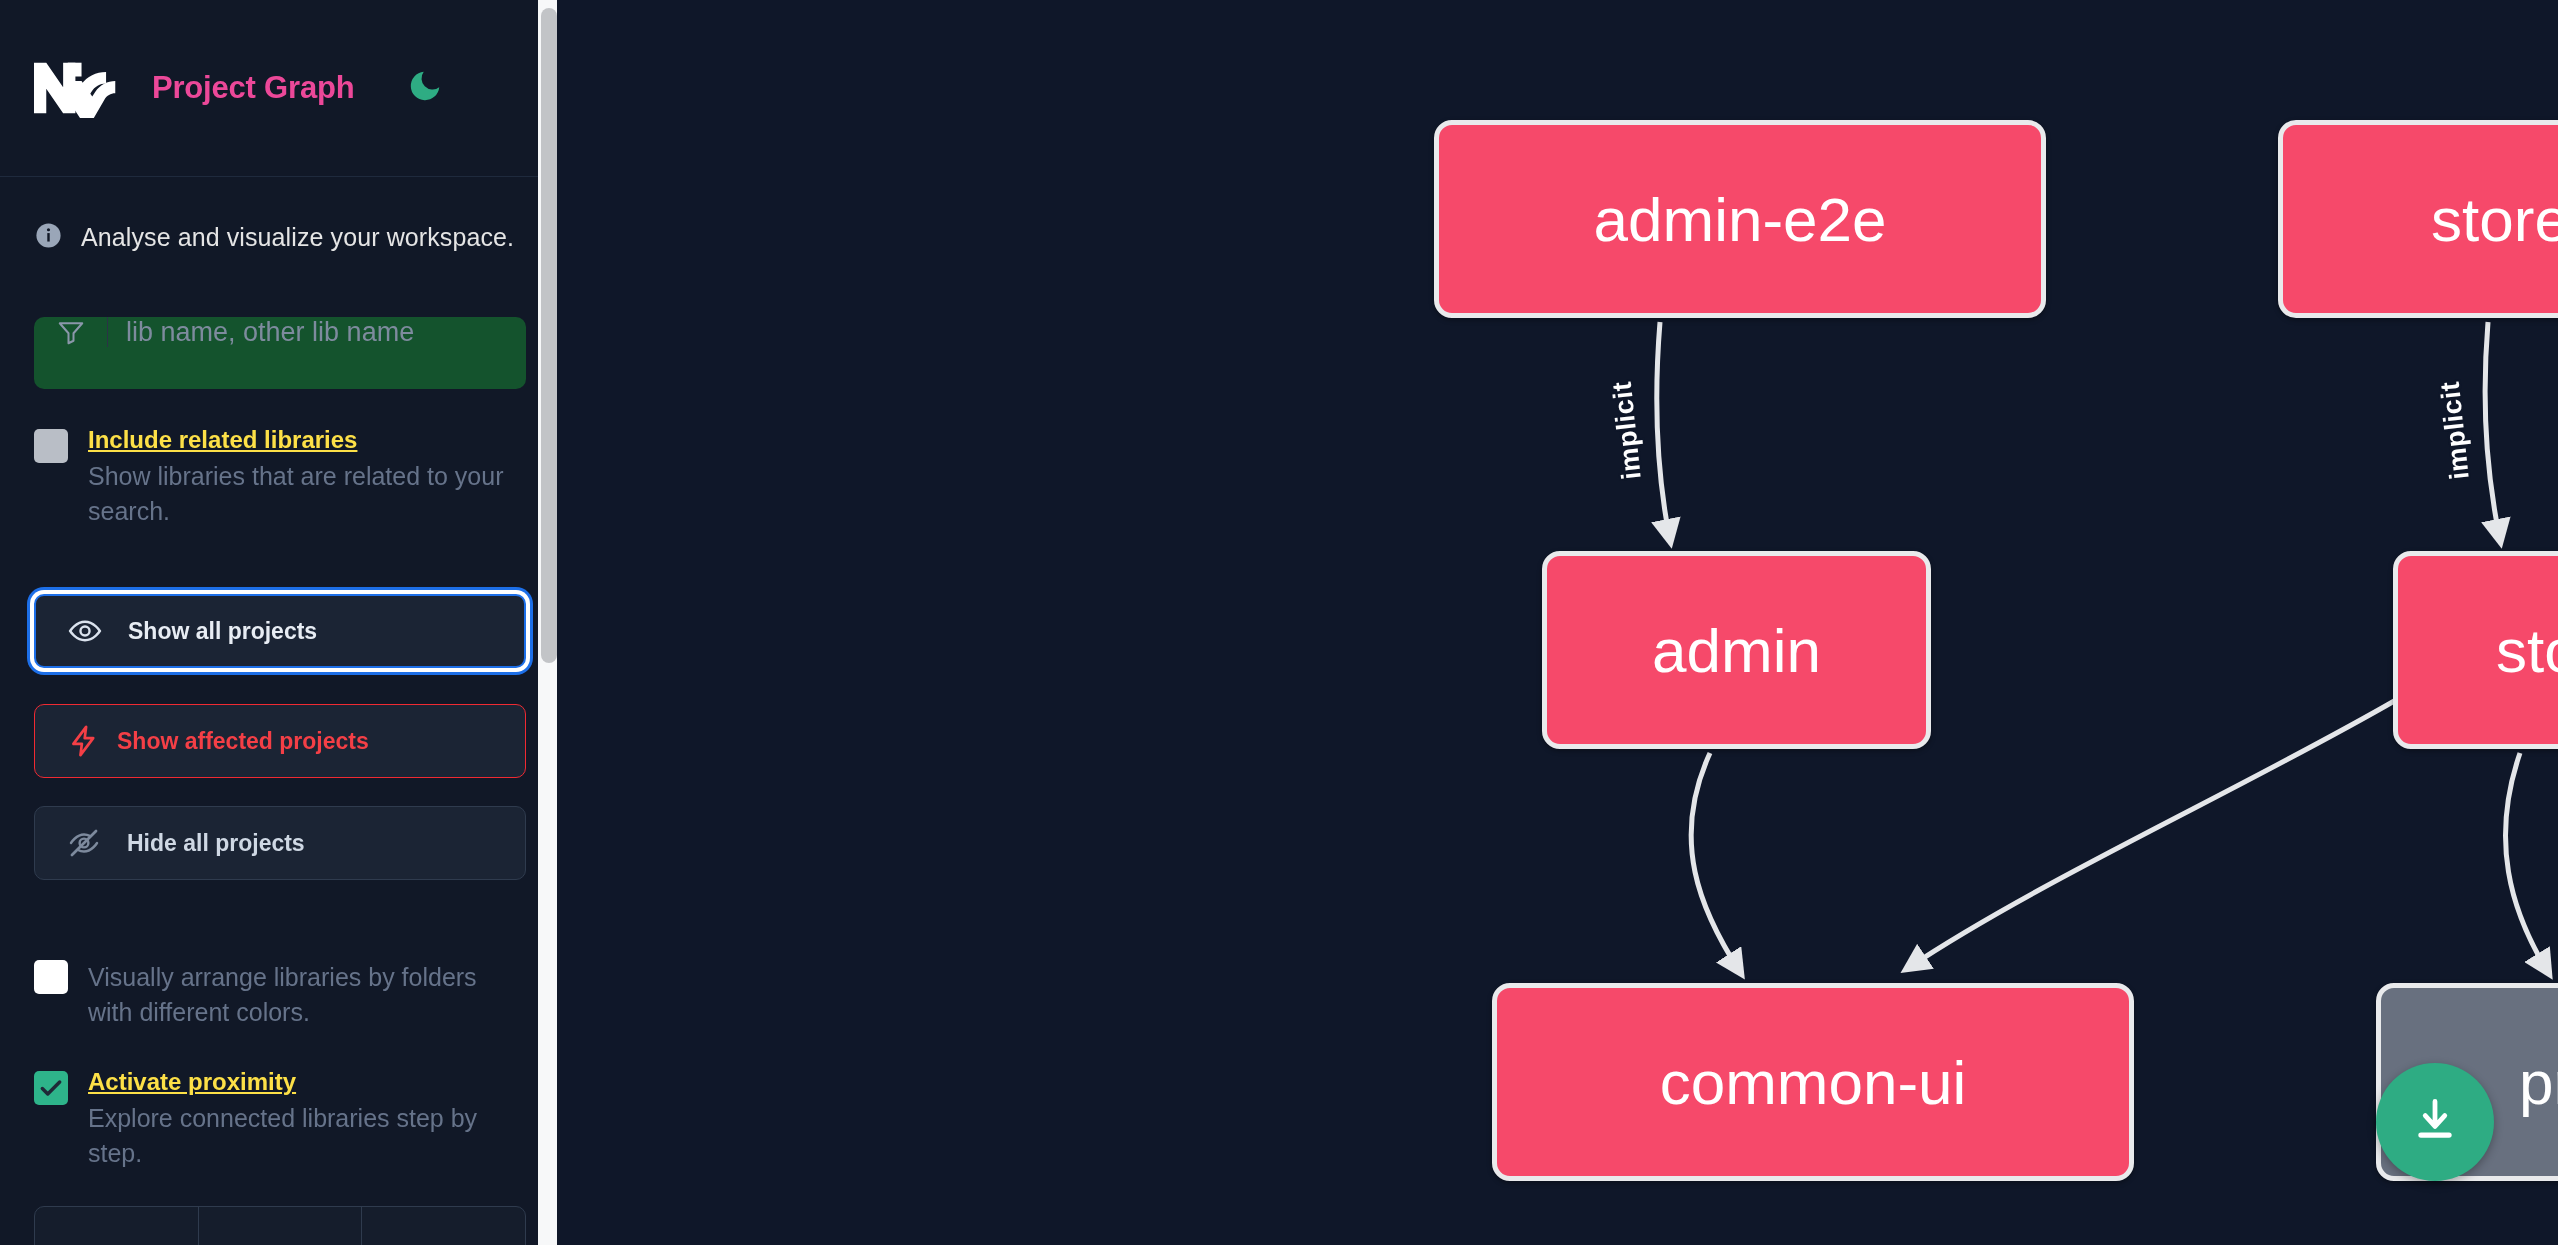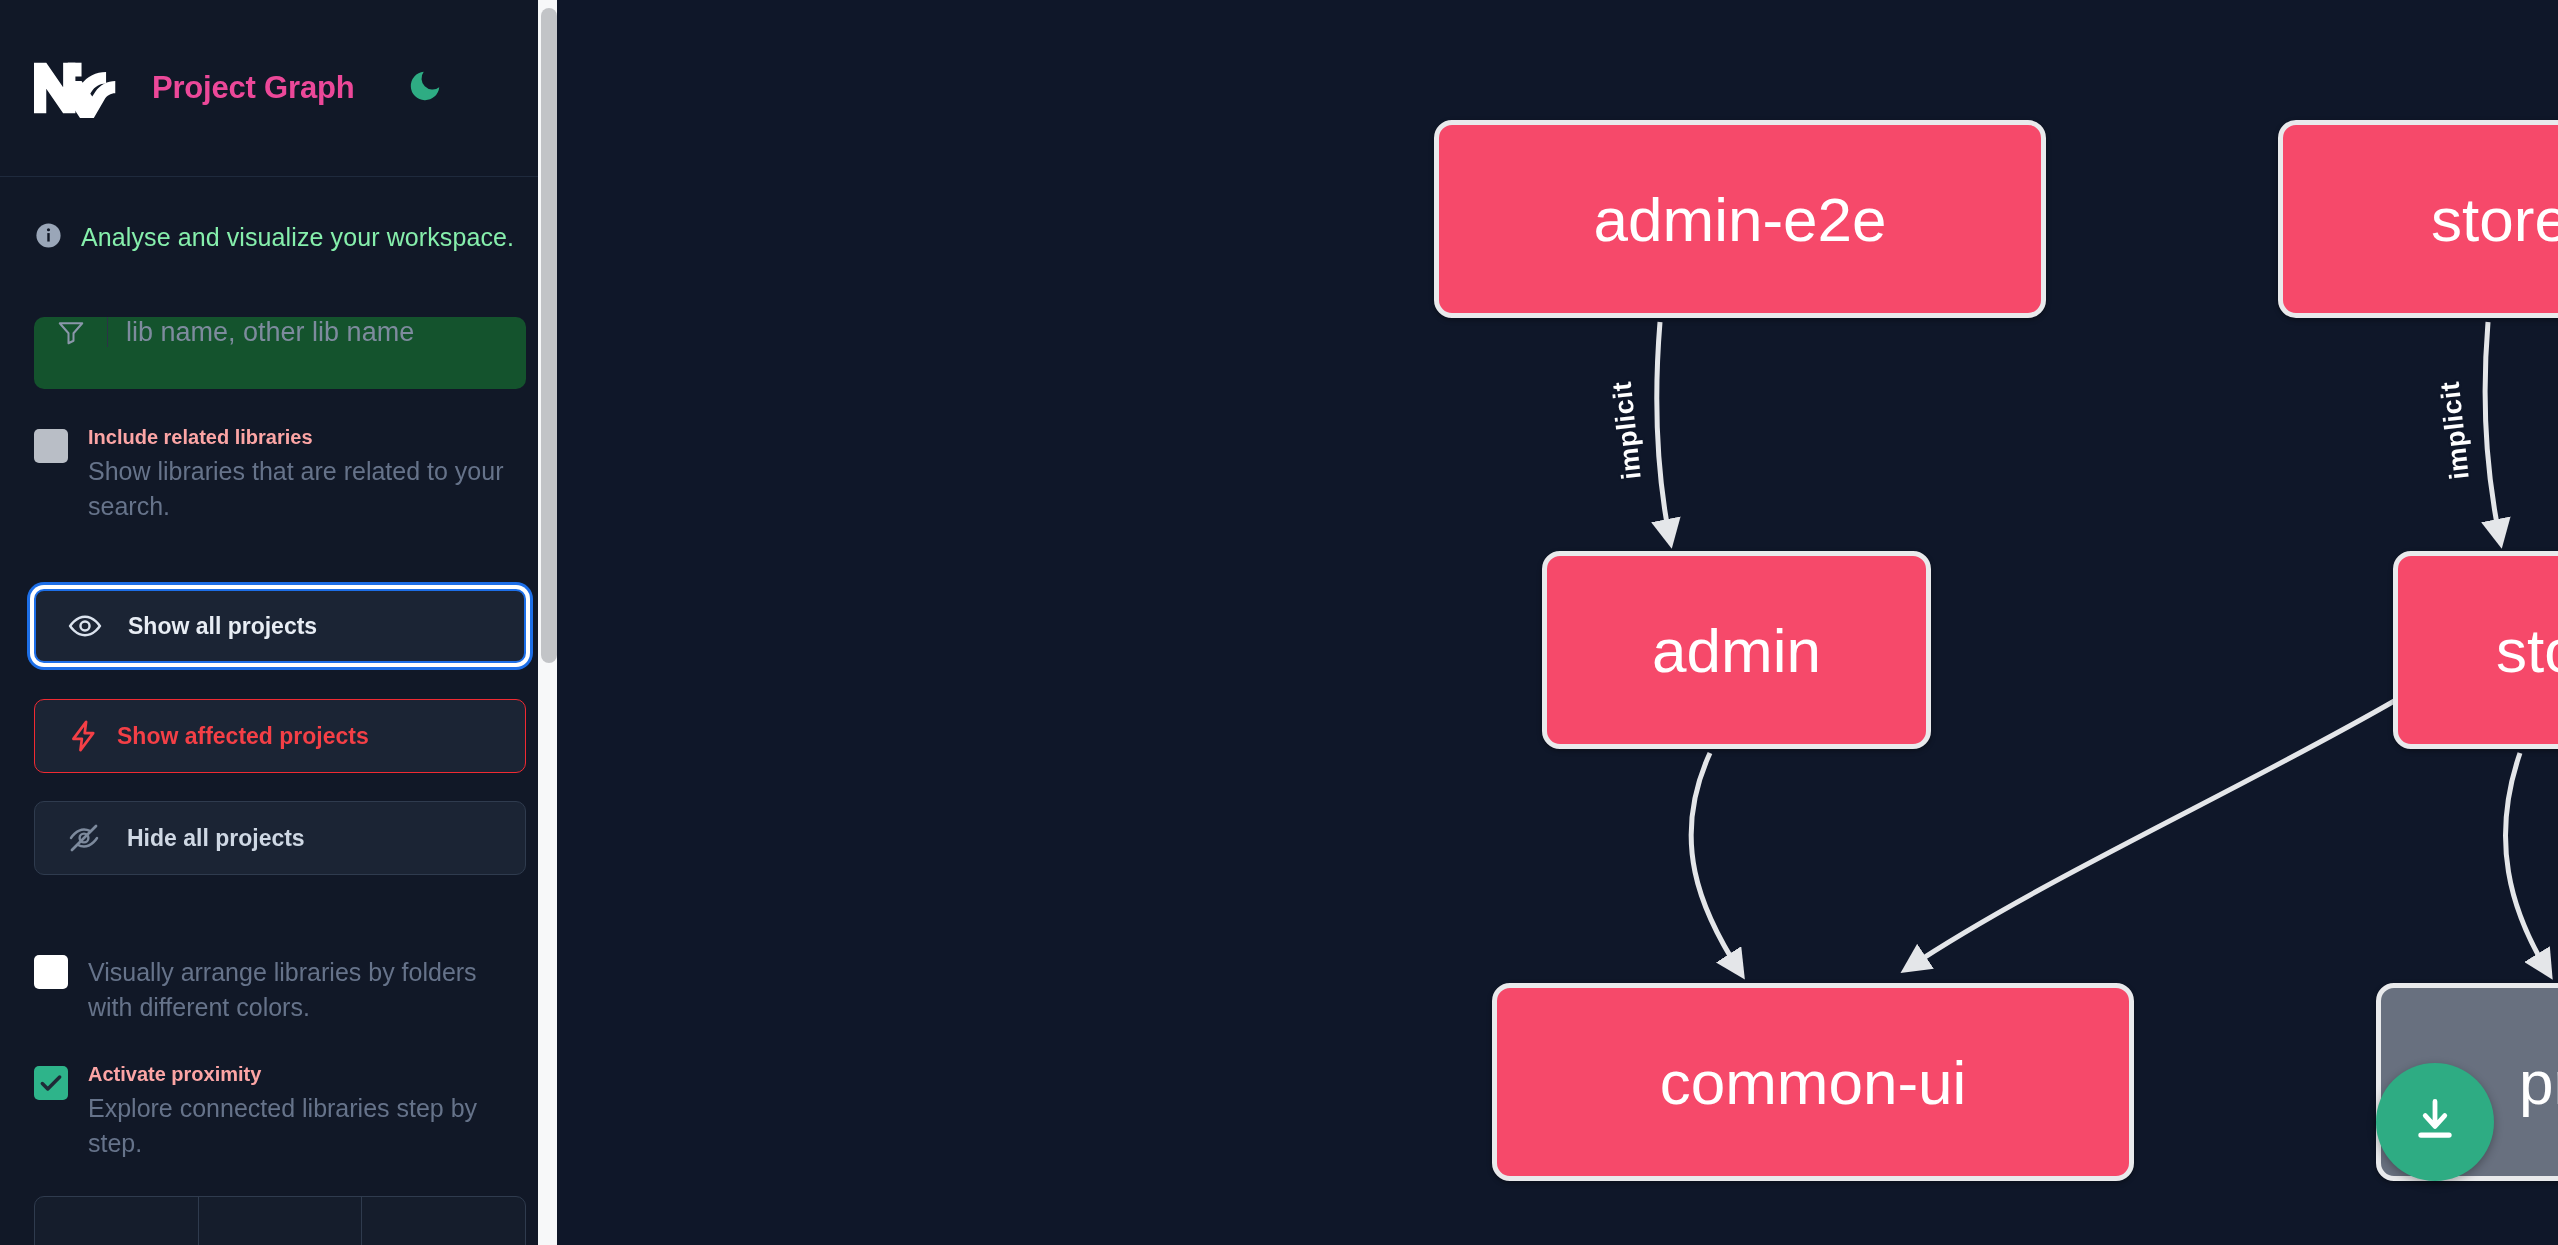--- a/index.html
+++ b/index.html
@@ -54,21 +54,21 @@
   .sb-body { padding: 0 34px; }
 
   .info-row {
     display: flex;
     align-items: center;
     gap: 18px;
     margin-top: 44px;
   }
   .info-icon { width: 29px; height: 29px; flex: 0 0 29px; }
   .info-text {
-    color: #86efac;
+    color: #e5e5e5;
     font-size: 25px;
     letter-spacing: 0.1px;
   }
 
   .search-wrap {
     margin-top: 63px;
     display: flex;
     align-items: flex-start;
     height: 72px;
     background: #14532d;
@@ -104,24 +104,25 @@
     margin-top: 4px;
     position: relative;
     background: #b9bec6;
     border: none;
   }
   .cb.white { background: #ffffff; }
   .cb.green { background: #2eb48a; }
   .cb.green svg { position:absolute; left:4px; top:4px; }
   .opt-texts { display: flex; flex-direction: column; }
   .opt-label {
-    color: #fca5a5;
-    font-size: 20px;
+    color: #fde047;
+    font-size: 24px;
     font-weight: 700;
     line-height: 1.25;
+    text-decoration: underline;
   }
   .opt-desc {
     color: #66738a;
     font-size: 25px;
     line-height: 1.38;
     margin-top: 4px;
     max-width: 452px;
   }
 
   .btn {

